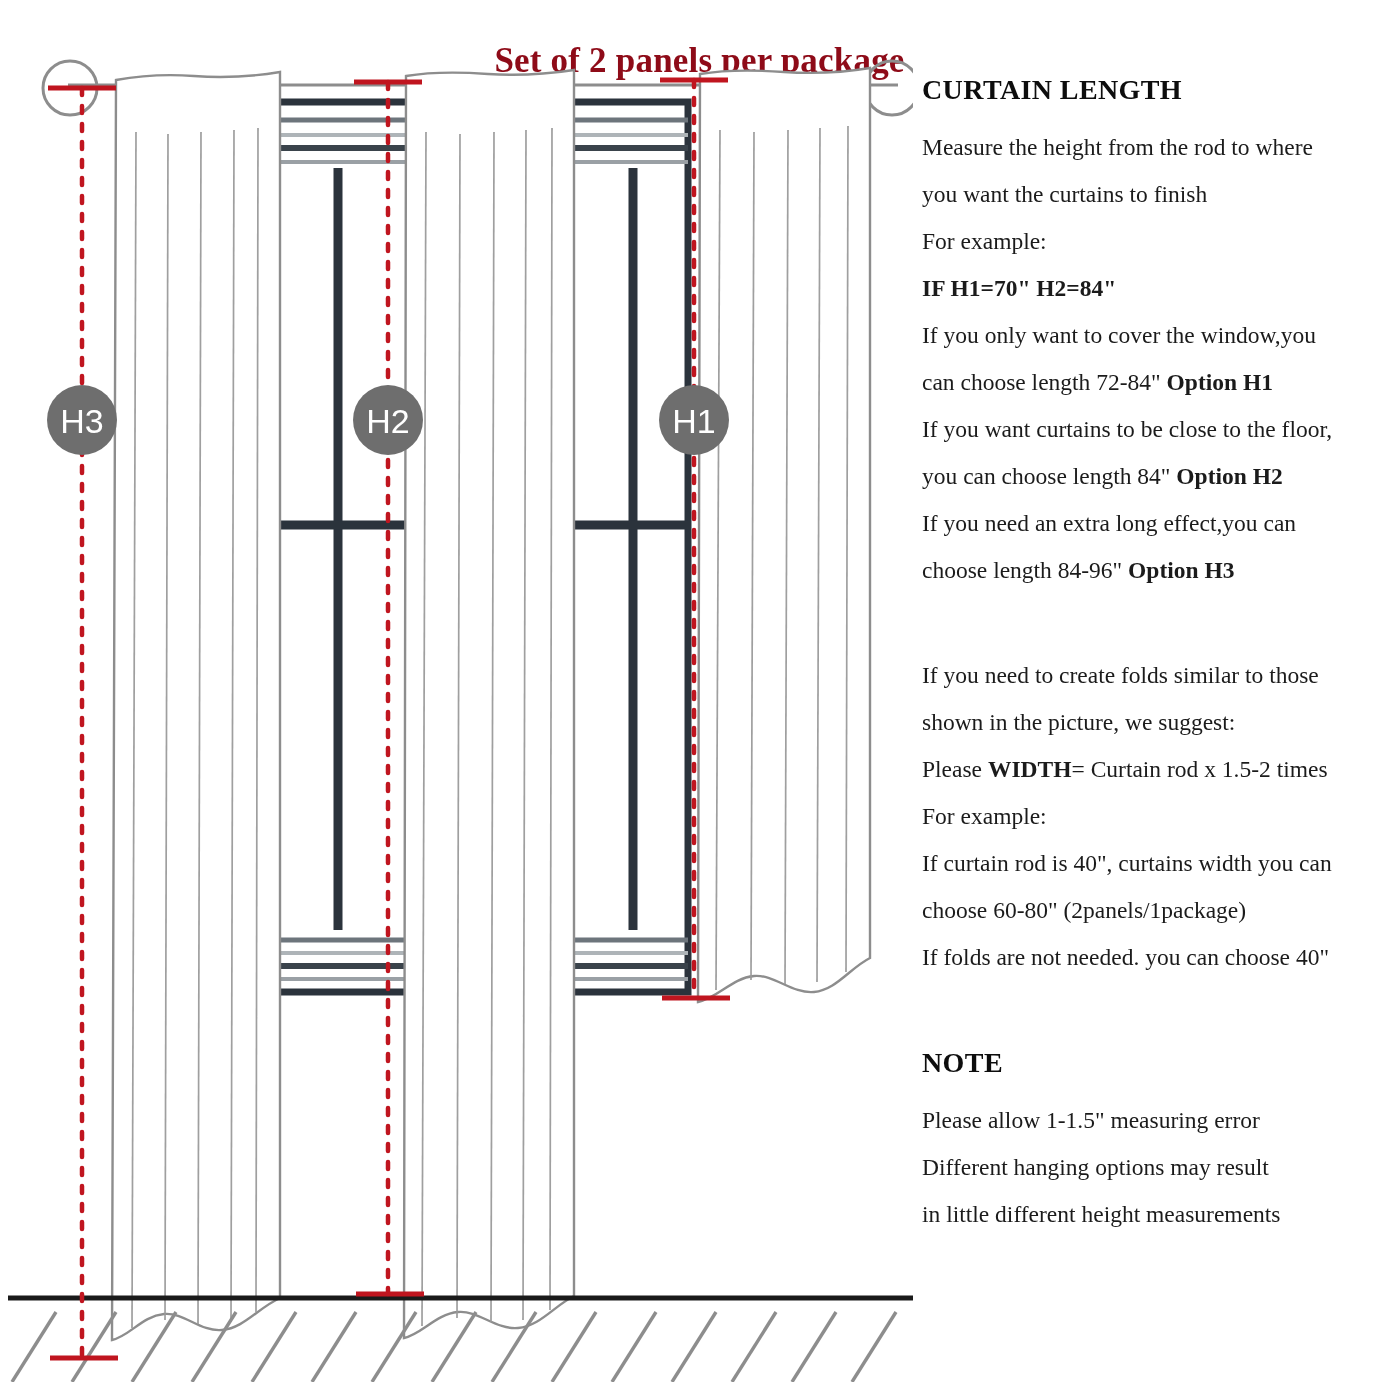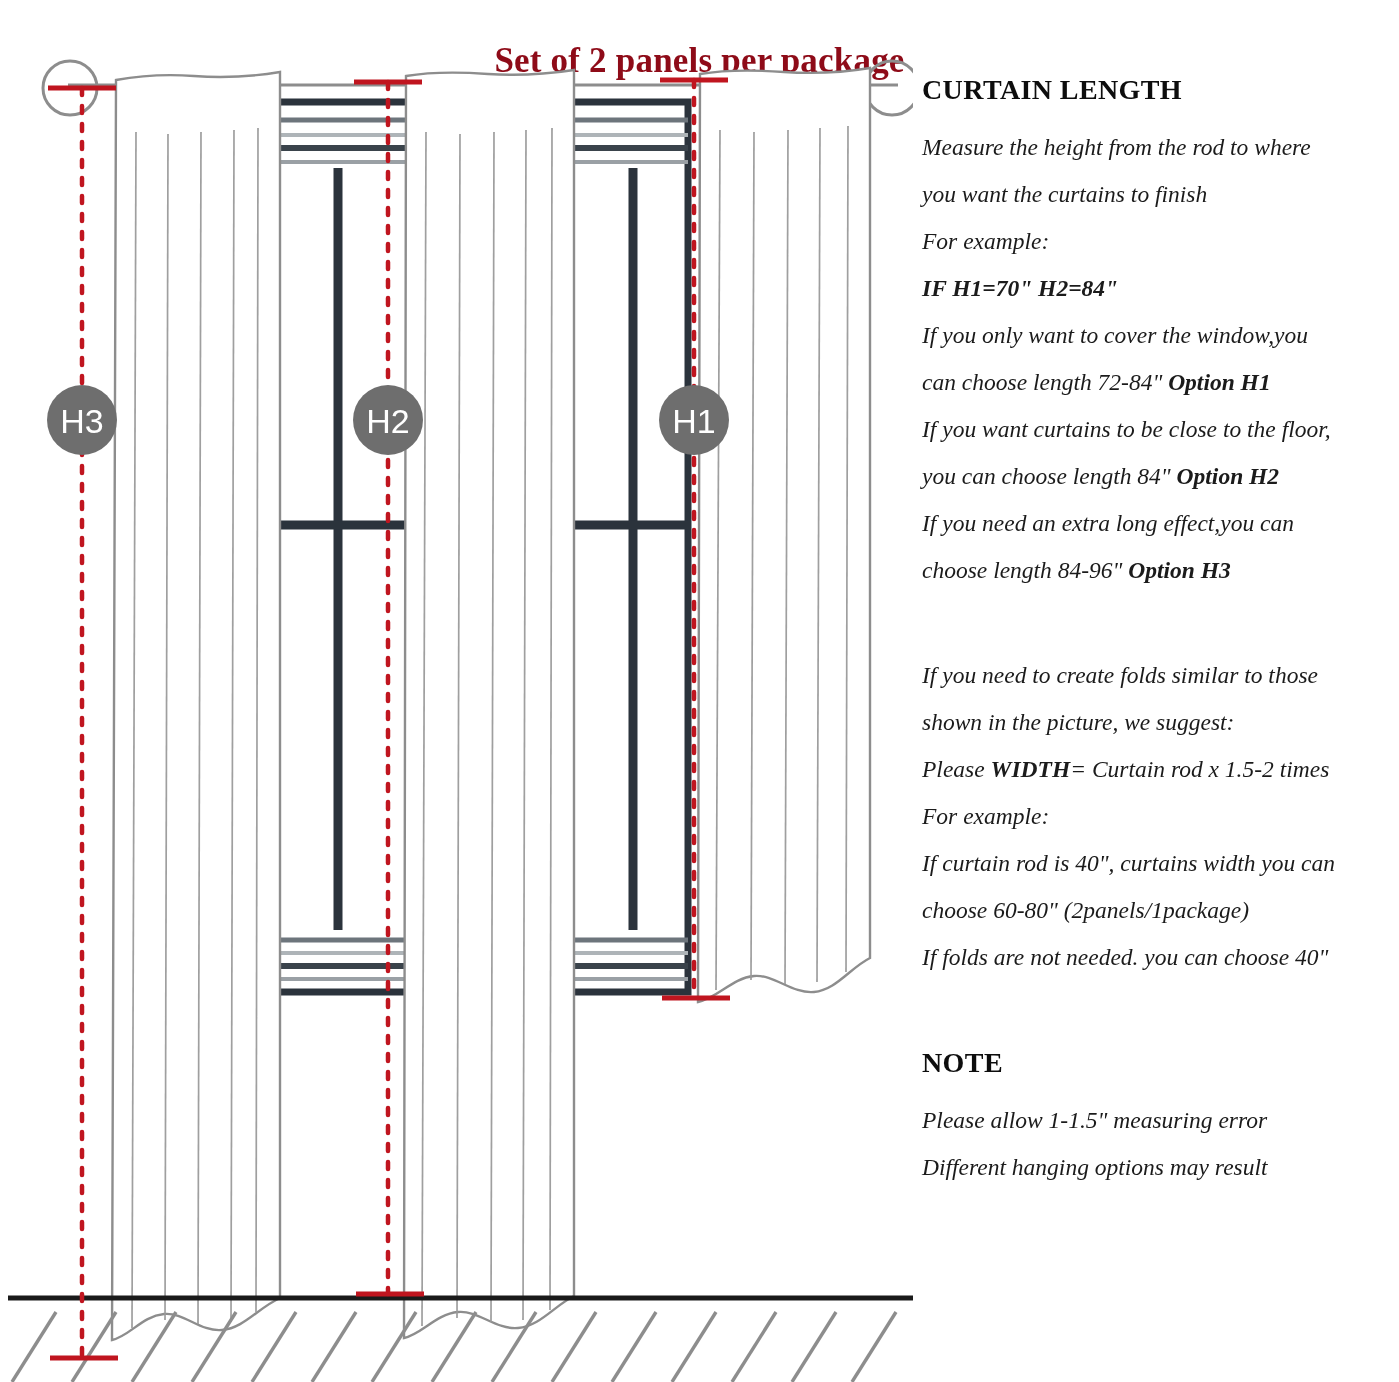--- a/index.html
+++ b/index.html
@@ -56,21 +56,20 @@
     color: #0d0d0d;
     letter-spacing: 0.4px;
     margin: 0 0 14px 0;
     line-height: 40px;
   }
   .sec-body {
     font-family: "Liberation Serif", serif;
     font-size: 23.5px;
     color: #1b1b1b;
     line-height: 47px;
-    font-style: italic;
   }
   .sec-body p { margin: 0; }
   .sec-body b { font-weight: bold; }
   .gap-a { height: 58px; }
   .gap-b { height: 62px; }
 </style>
 </head>
 <body>
 
 <div id="page">
@@ -217,17 +216,18 @@
         <p><span>choose 60-80" (2panels/1package)</span></p>
         <p><span>If folds are not needed. you can choose 40"</span></p>
       </div>
 
     <div class="gap-b"></div>
 
     <h2 class="sec-head">NOTE</h2>
     <div class="sec-body" id="body2">
         <p><span>Please allow 1-1.5" measuring error</span></p>
         <p><span>Different hanging options may result</span></p>
+        <p><span>in little different height measurements</span></p>
       </div>
 
   </div>
 
 </div>
 
 </body></html>

